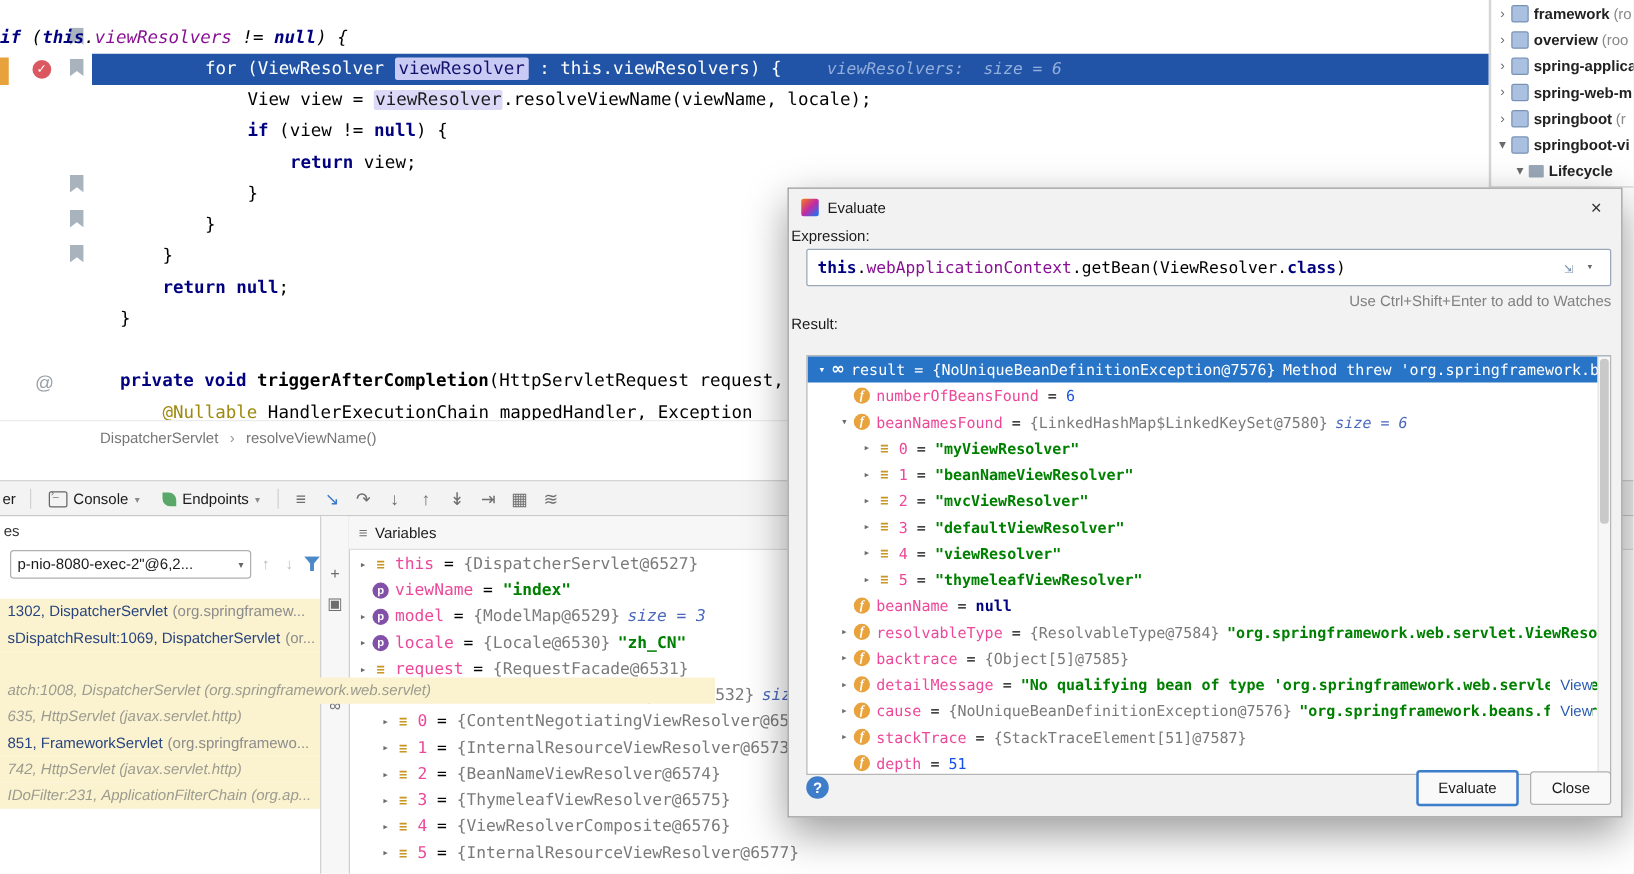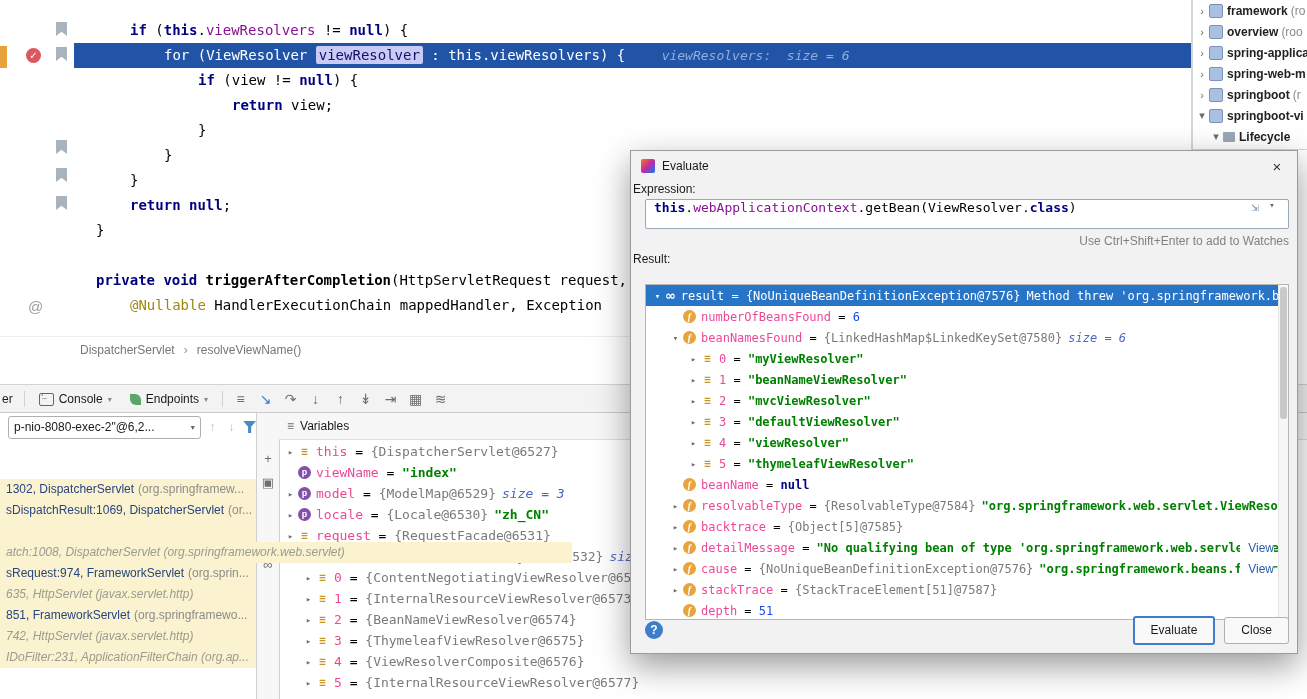--- a/index.html
+++ b/index.html
@@ -106,21 +106,21 @@
   .pname{font-weight:bold;color:#222}
   .ppkg{color:#8a8a8a;margin-left:3px}
 
   
   .dialog{position:absolute;left:630px;top:150px;width:666px;height:502px;background:#f2f2f2;border:1px solid #9b9b9b;
           box-shadow:0 12px 32px rgba(0,0,0,.4);z-index:50}
   .dlg-title{height:30px;display:flex;align-items:center;gap:7px;padding:0 10px}
   .dlg-ico{width:14px;height:14px;border-radius:2px;background:linear-gradient(135deg,#f97a12,#c32aa3 50%,#087cfa);flex:none}
   .dlg-close{margin-left:auto;color:#333;font-size:15px;width:20px;text-align:center}
   .dlg-label{margin:1px 2px 3px;color:#1a1a1a}
-  .expr{margin:0 8px 0 14px;height:28px;background:#fff;border:1px solid #9aa7b8;border-radius:2px;display:flex;
+  .expr{margin:0 8px 0 14px;height:28px;background:#fff;border:1px solid #9aa7b8;border-radius:2px;display:flex;align-items:center;
         padding:0 8px;white-space:pre;font-family:"DejaVu Sans Mono","Liberation Mono",monospace;font-size:13px}
   .expr-ic{margin-left:auto;color:#7c93ad;font-size:12px;width:18px;text-align:center}
   .expr-dd{color:#666;font-size:9px;width:16px;text-align:center}
   .hint-row{text-align:right;margin:5px 8px 4px 14px;color:#808080}
   .result-box{position:absolute;left:14px;right:8px;top:133px;height:334px;background:#fff;border:1px solid #b6b6b6;overflow:hidden}
   .result-box .vrow{font-size:12px}
   .rscroll{position:absolute;right:0;top:0;width:9px;height:100%;background:#f7f7f7;border-left:1px solid #e4e4e4}
   .rthumb{position:absolute;left:1px;top:2px;width:7px;height:132px;background:#c9c9c9;border-radius:3px}
   .dlg-bottom{position:absolute;left:14px;right:8px;bottom:9px;height:28px;display:flex;align-items:center}
   .help{width:18px;height:18px;border-radius:50%;background:#3d7dca;color:#fff;text-align:center;line-height:18px;
@@ -137,22 +137,23 @@
   <div class="editor">
     <div class="stripe-badge"></div>
     <span class="bp">✓</span>
     <span class="at-mark">@</span>
     <div class="bmk" style="top:22px"></div>
     <div class="bmk" style="top:47px"></div>
     <div class="bmk" style="top:140px"></div>
     <div class="bmk" style="top:168px"></div>
     <div class="bmk" style="top:196px"></div>
     <div class="code" id="code-mount">
-        <div class="code-line" style="padding-left: 130px;"><span class="seg-kw">if </span><span class="seg-pl">(</span><span class="seg-kw">this</span><span class="seg-pl">.</span><span class="seg-fld">viewResolvers</span><span class="seg-pl"> != </span><span class="seg-kw">null</span><span class="seg-pl">) {</span></div>
+        <div class="code-line" style=" font-style: italic;"><span class="seg-kw">if </span><span class="seg-pl">(</span><span class="seg-kw">this</span><span class="seg-pl">.</span><span class="seg-fld">viewResolvers</span><span class="seg-pl"> != </span><span class="seg-kw">null</span><span class="seg-pl">) {</span></div>
         <div class="code-line current" style="padding-left: 164px;"><span class="seg-cw">for (</span><span class="seg-cw">ViewResolver </span><span class="seg-box">viewResolver</span><span class="seg-cw"> : </span><span class="seg-cw">this</span><span class="seg-cw">.</span><span class="seg-cw">viewResolvers</span><span class="seg-cw">) { </span><span class="inline-hint">viewResolvers:  size = 6</span></div>
+        <div class="code-line" style="padding-left: 198px;"><span class="seg-pl">View view = </span><span class="seg-box2">viewResolver</span><span class="seg-pl">.resolveViewName(viewName, locale);</span></div>
         <div class="code-line" style="padding-left: 198px;"><span class="seg-kw">if </span><span class="seg-pl">(view != </span><span class="seg-kw">null</span><span class="seg-pl">) {</span></div>
         <div class="code-line" style="padding-left: 232px;"><span class="seg-kw">return </span><span class="seg-pl">view;</span></div>
         <div class="code-line" style="padding-left: 198px;"><span class="seg-pl">}</span></div>
         <div class="code-line" style="padding-left: 164px;"><span class="seg-pl">}</span></div>
         <div class="code-line" style="padding-left: 130px;"><span class="seg-pl">}</span></div>
         <div class="code-line" style="padding-left: 130px;"><span class="seg-kw">return </span><span class="seg-kw">null</span><span class="seg-pl">;</span></div>
         <div class="code-line" style="padding-left: 96px;"><span class="seg-pl">}</span></div>
         <div class="code-line" style="padding-left: 62px;"></div>
         <div class="code-line" style="padding-left: 96px;"><span class="seg-kw">private void </span><span class="seg-decl">triggerAfterCompletion</span><span class="seg-pl">(HttpServletRequest request, Ht</span></div>
         <div class="code-line" style="padding-left: 130px;"><span class="seg-ann">@Nullable</span><span class="seg-pl"> HandlerExecutionChain mappedHandler, Exception </span></div>
@@ -229,35 +230,35 @@
         <span class="tbi">↡</span>
         <span class="tbi">⇥</span>
         <span class="tbi">▦</span>
         <span class="tbi">≋</span>
       </div>
   </div>
 
   <div class="bottom" id="bottom-mount">
 
     <div class="frames">
+      <div class="frames-title">es</div>
       <div class="frames-toolbar">
         <div class="combo">
           <span>p-nio-8080-exec-2"@6,2...</span>
           <span class="combo-chev">▾</span>
         </div>
         <span class="arr-btn">↑</span>
         <span class="arr-btn">↓</span>
         <span class="funnel"></span>
       </div>
       <div class="frames-list" id="frames-mount">
           <div class="frow"><span class="fm">1302, DispatcherServlet</span><span class="fp">(org.springframew...</span></div>
           <div class="frow"><span class="fm">sDispatchResult:1069, DispatcherServlet</span><span class="fp">(or...</span></div>
           <div class="frow"></div>
           <div class="frow"><span class="fm">ice:925, DispatcherServlet</span><span class="fp">(org.springframe...</span></div>
-          <div class="frow"><span class="fm">sRequest:974, FrameworkServlet</span><span class="fp">(org.sprin...</span></div>
           <div class="frow lib">635, HttpServlet (javax.servlet.http)</div>
           <div class="frow"><span class="fm">851, FrameworkServlet</span><span class="fp">(org.springframewo...</span></div>
           <div class="frow lib">742, HttpServlet (javax.servlet.http)</div>
           <div class="frow lib">IDoFilter:231, ApplicationFilterChain (org.ap...</div>
         </div>
     </div>
 
     <div class="wstrip">
       <span class="sic" style="top:38px">+</span>
       <span class="sic" style="top:62px">▣</span>

